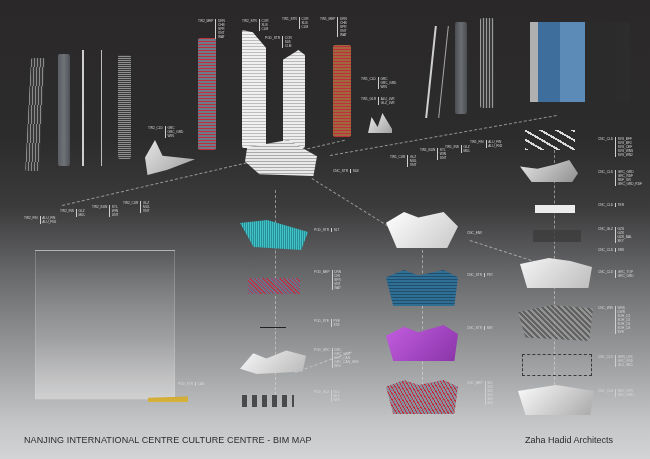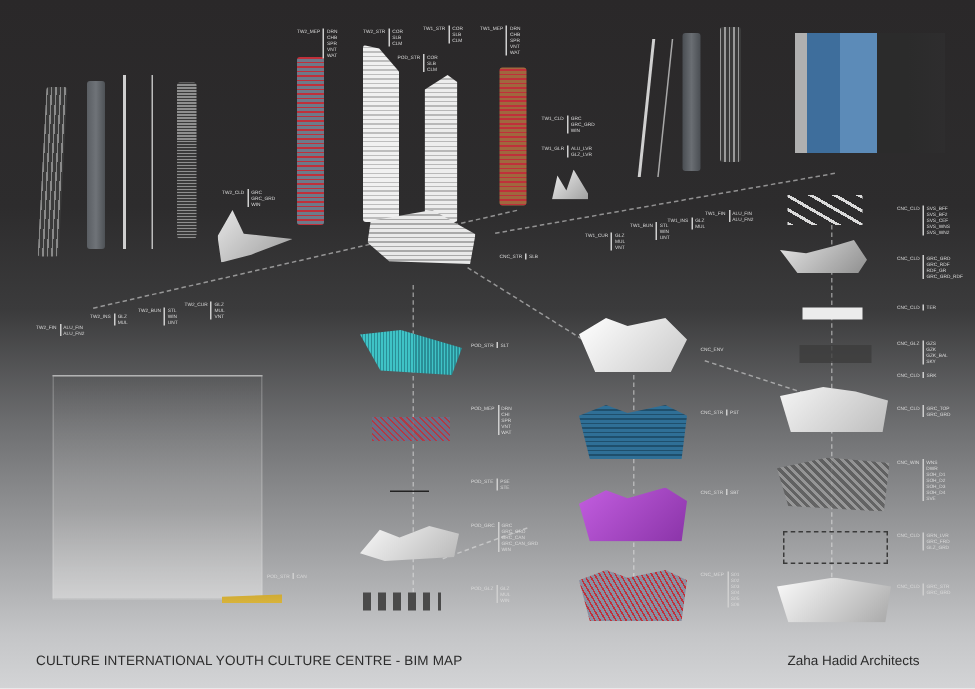--- a/index.html
+++ b/index.html
@@ -380,14 +380,14 @@
     </span>
   </div>
 <div class="lbl" style="left:178px;top:382px;">
     <span class="code">POD_STR</span>
     <span class="bar"></span>
     <span class="vals">
       <span>CAN</span>
     </span>
   </div>
 
-<div class="footer-title">CULTURE INTERNATIONAL YOUTH CULTURE CENTRE - BIM MAP</div>
+<div class="footer-title">NANJING INTERNATIONAL CENTRE CULTURE CENTRE - BIM MAP</div>
 <div class="footer-brand">Zaha Hadid Architects</div>
 
 </body></html>

